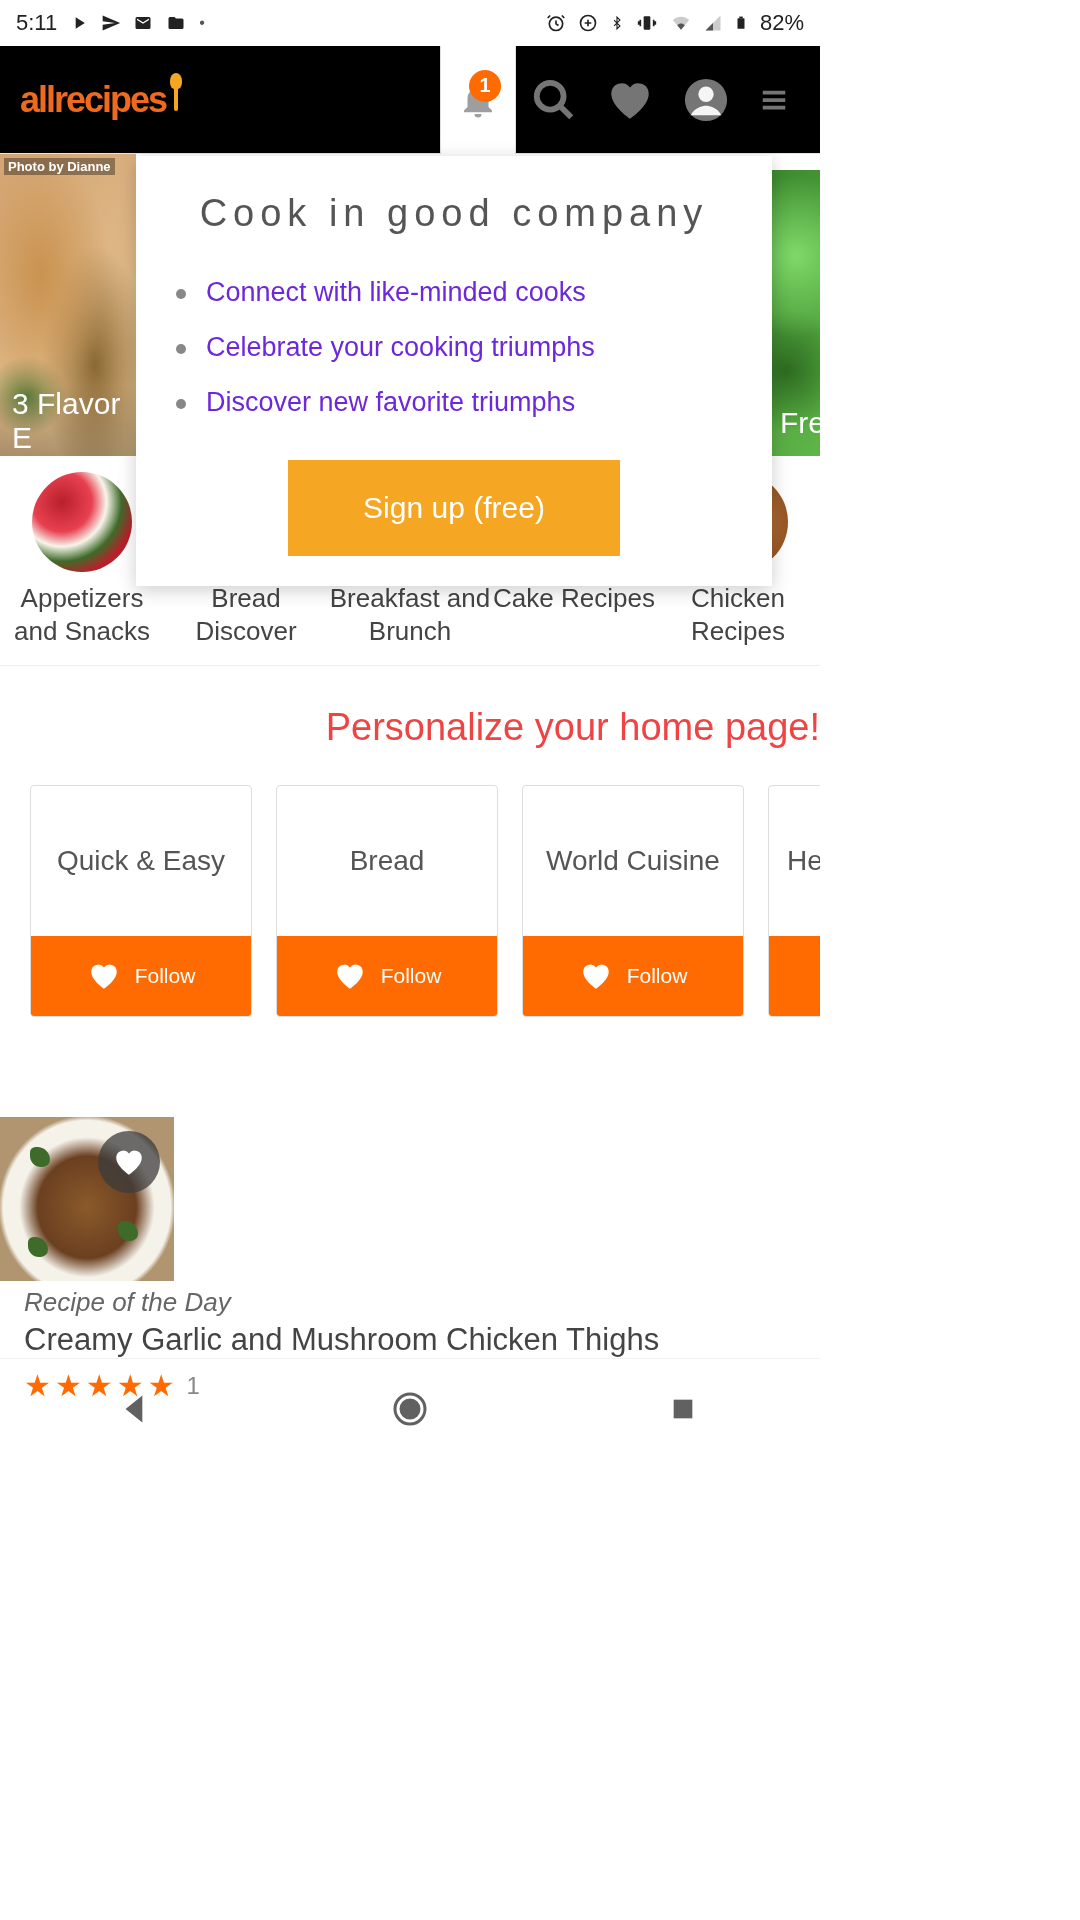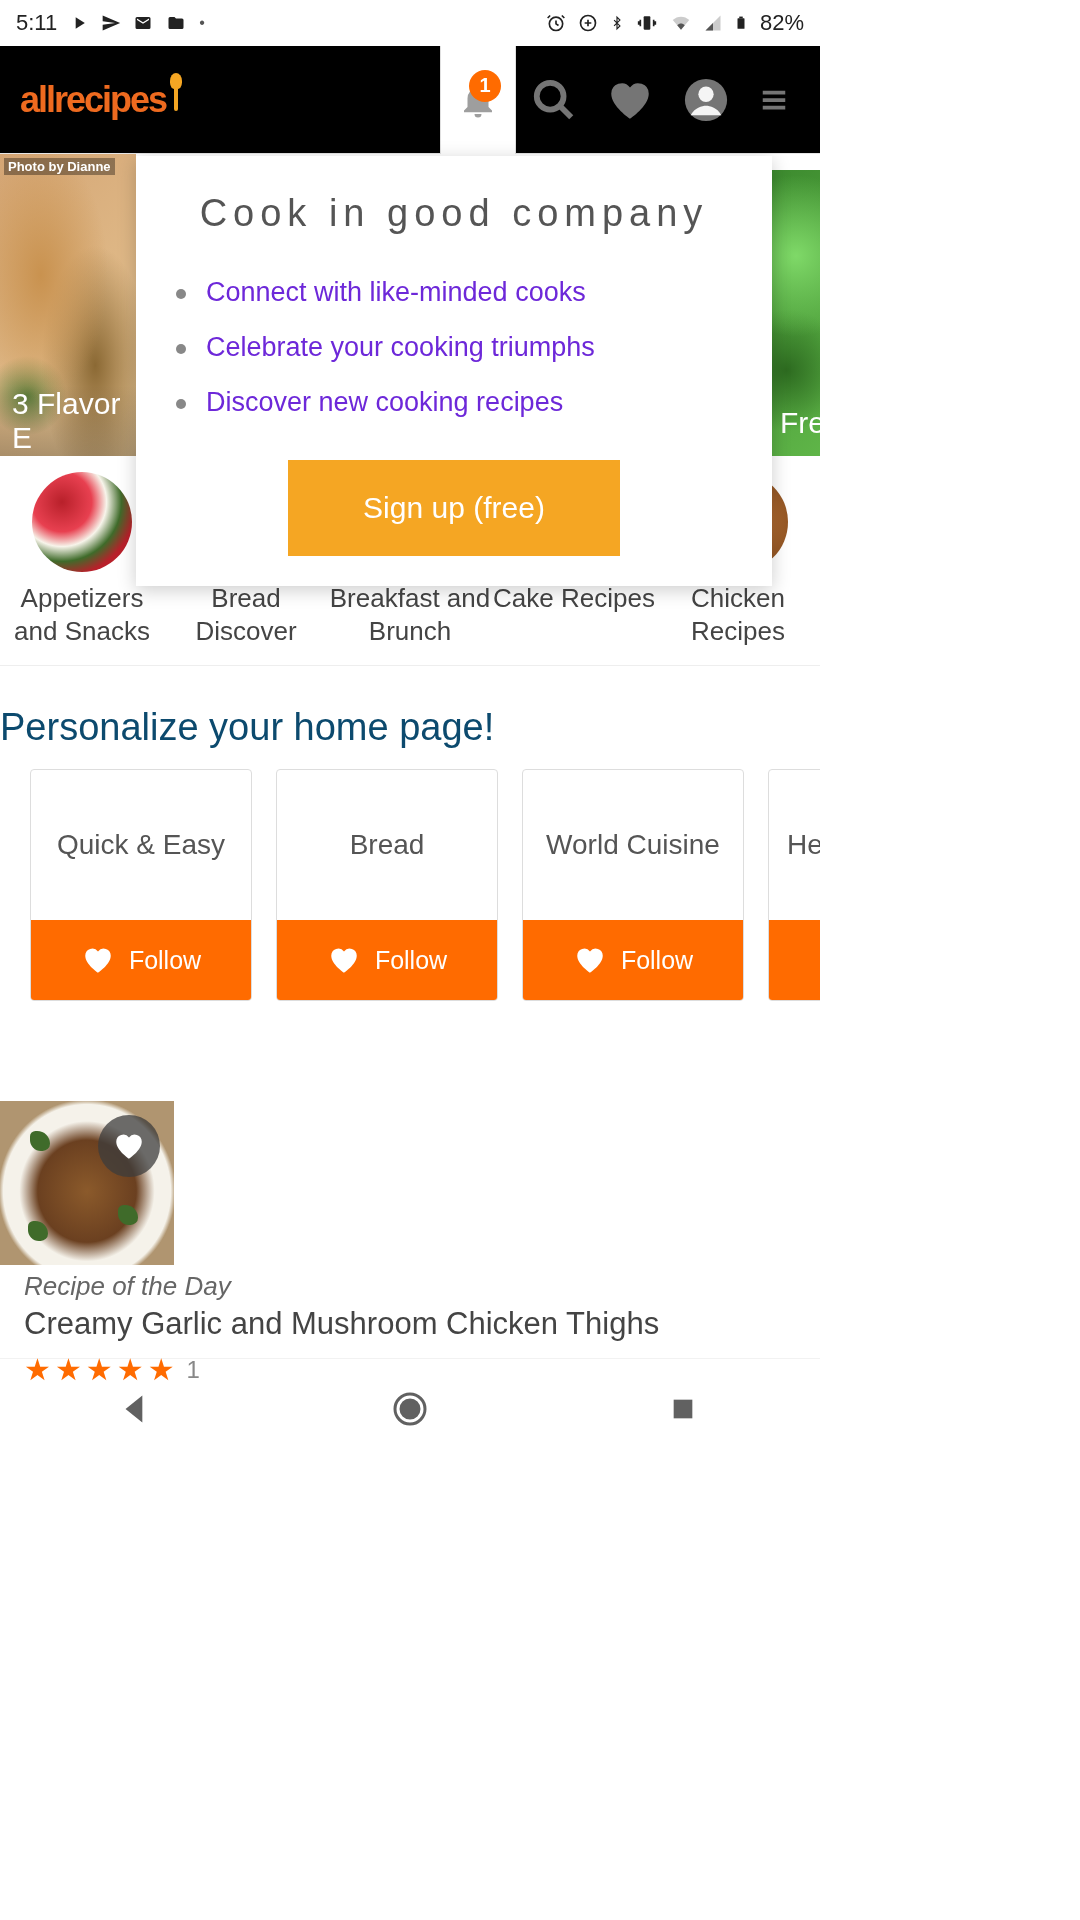--- a/index.html
+++ b/index.html
@@ -43,25 +43,25 @@
 .cats { display: flex; padding: 16px 0 18px; gap: 0; border-bottom: 1px solid #eee; }
 .cat { flex: 1; text-align: center; font-size: 26px; color: #444; line-height: 1.25; }
 .cat-img { width: 100px; height: 100px; border-radius: 50%; margin: 0 auto 10px; }
 .cat:nth-child(1) .cat-img { background: radial-gradient(circle at 30% 30%, #b8202a, #e84050 30%, #f7f4ea 45%, #3f6b2a 60%, #b8202a 75%); }
 .cat:nth-child(2) .cat-img { background: radial-gradient(circle at 50% 40%, #f0e2c4, #d4b886 60%, #b89560); }
 .cat:nth-child(3) .cat-img { background: radial-gradient(circle, #ffeb8a, #e6a830 60%, #c97d1f); }
 .cat:nth-child(4) .cat-img { background: radial-gradient(circle at 50% 35%, #6b3410, #4a230a 50%, #e8d5b8 65%); }
 .cat:nth-child(5) .cat-img { background: radial-gradient(circle, #d49556, #a8652e 50%, #7b4518); }
 
 
-.pers-title { text-align: left; font-size: 38px; color: #0c4a6e; margin: 40px 0 20px; font-weight: 400; }
+.pers-title { text-align: right; font-size: 38px; color: #ef4444; margin: 40px 0 36px; font-weight: 400; }
 .follow-row { display: flex; gap: 24px; padding: 0 0 0 30px; overflow: hidden; }
 .fcard { width: 222px; flex-shrink: 0; border: 1px solid #ddd; border-radius: 4px; overflow: hidden; }
 .fcard-top { height: 150px; display: flex; align-items: center; justify-content: center; font-size: 28px; color: #555; padding: 0 18px; text-align: center; line-height: 1.2; }
-.fcard-bot { height: 80px; background: #ff6b00; color: #fff; display: flex; align-items: center; justify-content: center; gap: 14px; font-size: 25px; }
+.fcard-bot { height: 80px; background: #ff6b00; color: #fff; display: flex; align-items: center; justify-content: center; gap: 14px; font-size: 21px; }
 
 
 .rod { display: flex; margin-top: 100px; padding: 0 0 0 0; flex-direction: column; }
 .rod-img { width: 174px; height: 164px; position: relative; background: radial-gradient(ellipse at 50% 55%, #8b5a2b, #6b4020 40%, #f5f2ea 55%, #f5f2ea 68%, #b09570 72%); overflow: hidden; }
 .rod-img .herb { position: absolute; width: 20px; height: 20px; background: #3f6b2a; border-radius: 30% 70% 40% 60%; }
 .rod-img .h1 { top: 30px; left: 30px; } .rod-img .h2 { bottom: 24px; left: 28px; } .rod-img .h3 { bottom: 40px; right: 36px; }
 .rod-fav { position: absolute; top: 14px; right: 14px; width: 62px; height: 62px; border-radius: 50%; background: rgba(60,60,60,0.75); display: flex; align-items: center; justify-content: center; color: #fff; }
 .rod-text { padding: 6px 0 0 24px; flex: 1; }
 .rod-label { font-style: italic; font-size: 26px; color: #666; margin-bottom: 4px; }
 .rod-title { font-size: 31px; color: #444; margin-bottom: 10px; }
@@ -197,21 +197,21 @@
     <div class="layer"></div>
     <div class="rlabel">Fre</div>
   </div>
 </div>
 
 <div class="popup">
   <h2>Cook in good company</h2>
   <ul>
     <li>Connect with like-minded cooks</li>
     <li>Celebrate your cooking triumphs</li>
-    <li>Discover new cooking recipes</li>
+    <li>Discover new favorite triumphs</li>
   </ul>
   <button class="signup-btn">Sign up (free)</button>
 </div>
 
 <div class="cats">
   <div class="cat">
       <div class="cat-img"></div>
       <div>Appetizers and Snacks</div>
     </div>
   <div class="cat">

